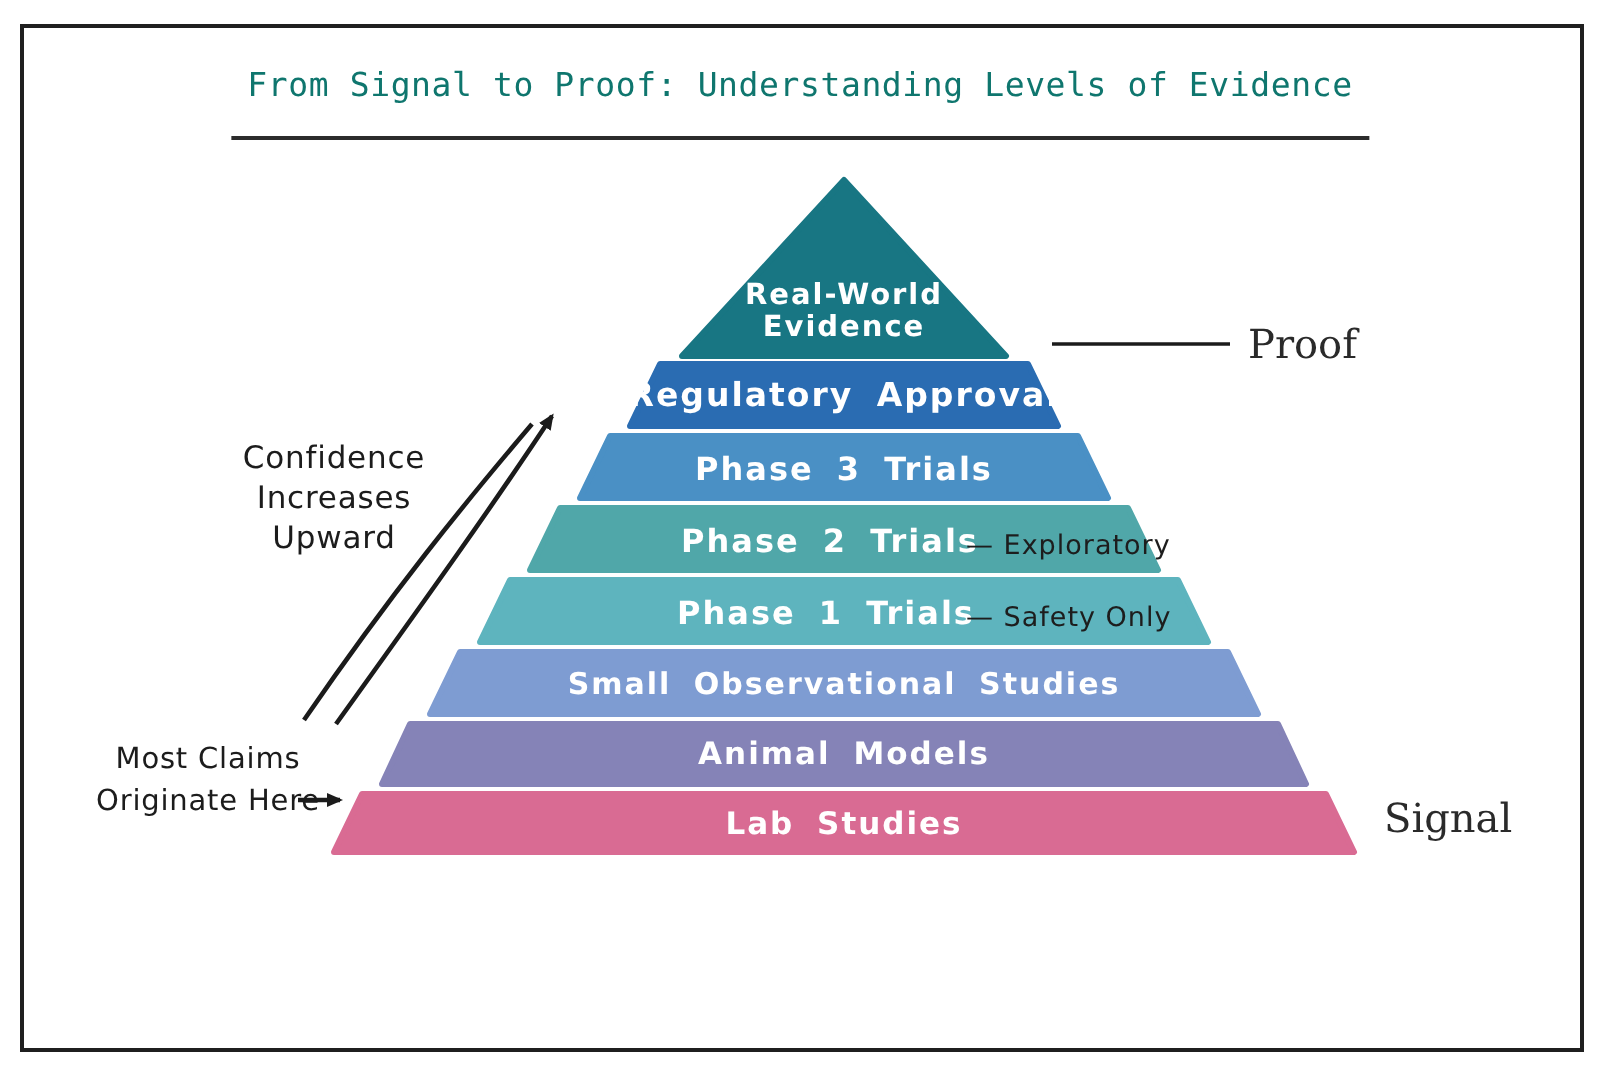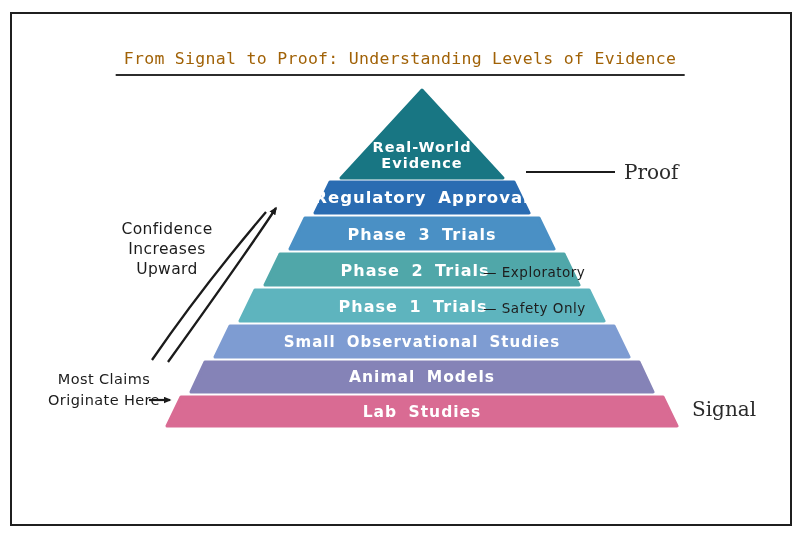--- a/index.html
+++ b/index.html
@@ -2,22 +2,22 @@
 <html><head>
 <meta charset="utf-8">
 <style>
   html,body{margin:0;padding:0;background:#ffffff;}
   body{width:808px;height:538px;position:relative;overflow:hidden;
        font-family:"DejaVu Sans",sans-serif;}
   .frame{position:absolute;left:10px;top:12px;width:782px;height:514px;
          border:2px solid #1f1f1f;box-sizing:border-box;pointer-events:none;}
   .title{position:absolute;top:33px;left:400px;transform:translateX(-50%);
          white-space:nowrap;font-family:"DejaVu Sans Mono",monospace;
-         font-size:16.5px;letter-spacing:0.3px;color:#a16207;
-         border-bottom:2px solid #2c2c2c;padding:0 8px 6px 8px;margin-top:16px;}
+         font-size:16.5px;letter-spacing:0.3px;color:#0f766e;
+         border-bottom:2px solid #2c2c2c;padding:0 8px 16px 8px;}
   svg{position:absolute;left:0;top:0;}
   .band{stroke-linejoin:round;stroke-width:3px;}
   .band-label{fill:#ffffff;font-family:"DejaVu Sans",sans-serif;font-weight:bold;
               letter-spacing:1px;word-spacing:5px;text-anchor:middle;}
   .band-note{fill:#1d1d1d;font-family:"DejaVu Sans",sans-serif;font-size:13.5px;
              letter-spacing:0.5px;text-anchor:start;}
   .hand-note{fill:#1c1c1c;font-family:"DejaVu Sans",sans-serif;text-anchor:middle;
              letter-spacing:0.4px;}
   .serif-note{fill:#2a2a2a;font-family:"DejaVu Serif",serif;font-size:20px;text-anchor:start;}
   .ink{stroke:#1b1b1b;fill:none;}

